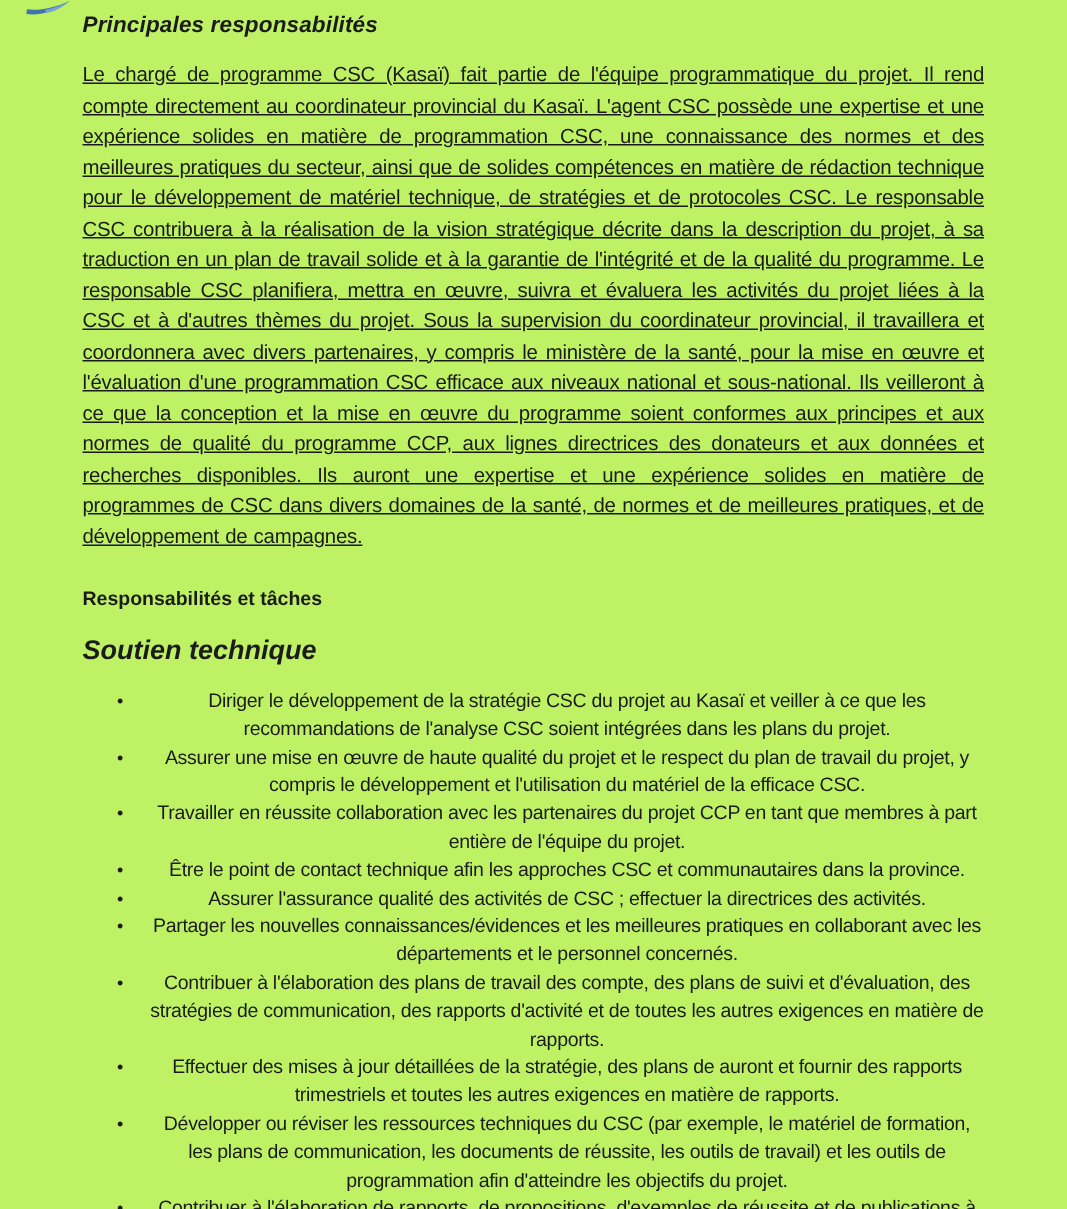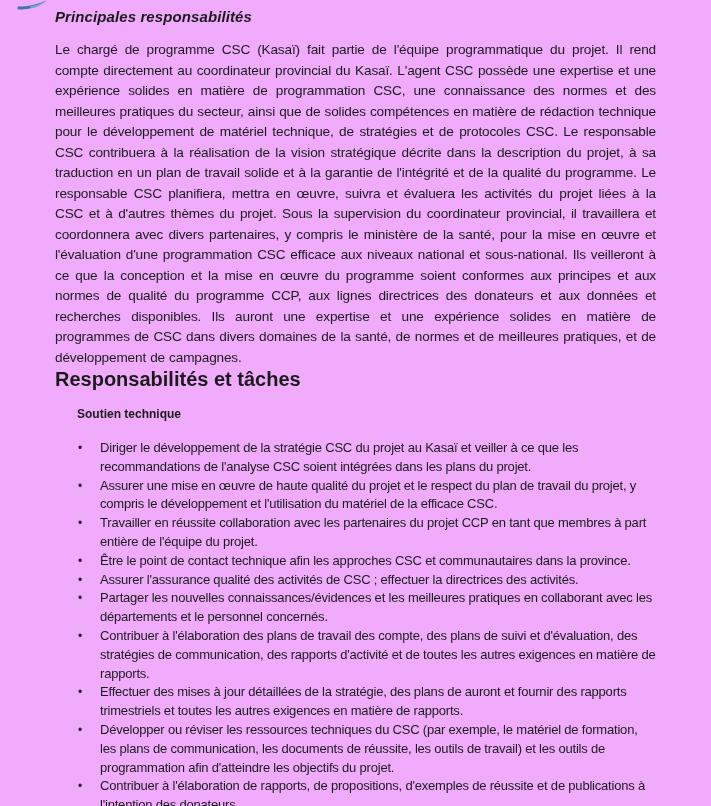--- a/index.html
+++ b/index.html
@@ -4,21 +4,21 @@
 <style>
   html, body {
     margin: 0;
     padding: 0;
     background: #ffffff;
   }
   .page {
     position: relative;
     width: 711px;
     height: 806px;
-    background: #f0abfc;
+    background: #bef264;
     overflow: hidden;
     font-family: "Liberation Sans", "DejaVu Sans", sans-serif;
     color: #1b1b1b;
   }
   .logo-swoosh {
     position: absolute;
     left: 17px;
     top: 0;
     width: 30px;
     height: 11px;
@@ -37,33 +37,34 @@
     font-style: italic;
     letter-spacing: 0.1px;
   }
   .intro {
     margin: 13px 0 0 0;
     font-size: 13.6px;
     line-height: 20.5px;
     letter-spacing: -0.15px;
     text-align: justify;
     word-spacing: 0.5px;
+    text-decoration: underline;
   }
   .heading-bold {
-    margin-top: 2px;
-    font-size: 20px;
+    margin-top: 21px;
+    font-size: 13px;
     line-height: 19px;
     font-weight: bold;
   }
   .subheading {
     margin-top: 16px;
-    margin-left: 22px;
-    font-size: 12px;
+    font-size: 18px;
     line-height: 19px;
     font-weight: bold;
+    font-style: italic;
   }
   .bullets {
     list-style: none;
     margin: 15px 0 0 0;
     padding: 0;
   }
   .bullet-item {
     display: flex;
     align-items: flex-start;
     padding-left: 23px;
@@ -71,20 +72,21 @@
     line-height: 18.8px;
     letter-spacing: -0.2px;
   }
   .dot {
     width: 22px;
     flex-shrink: 0;
     font-size: 12px;
   }
   .bullet-text {
     width: 556px;
+    text-align: center;
   }
 </style>
 </head>
 <body>
 
 <div class="page">
 
   <svg class="logo-swoosh" viewBox="0 0 30 11" xmlns="http://www.w3.org/2000/svg" aria-hidden="true">
     <path d="M0.5,9.2 C7.5,10.6 18.5,8.4 29.5,0.6 C19.5,5.2 9,7.2 1,6.2 Z" fill="#3f74b0"></path>
     <path d="M14,8.6 C19.5,7.6 25,4.8 29.5,0.6 C24,3.4 18.5,5.6 13,6.6 Z" fill="#7aa3cf"></path>

